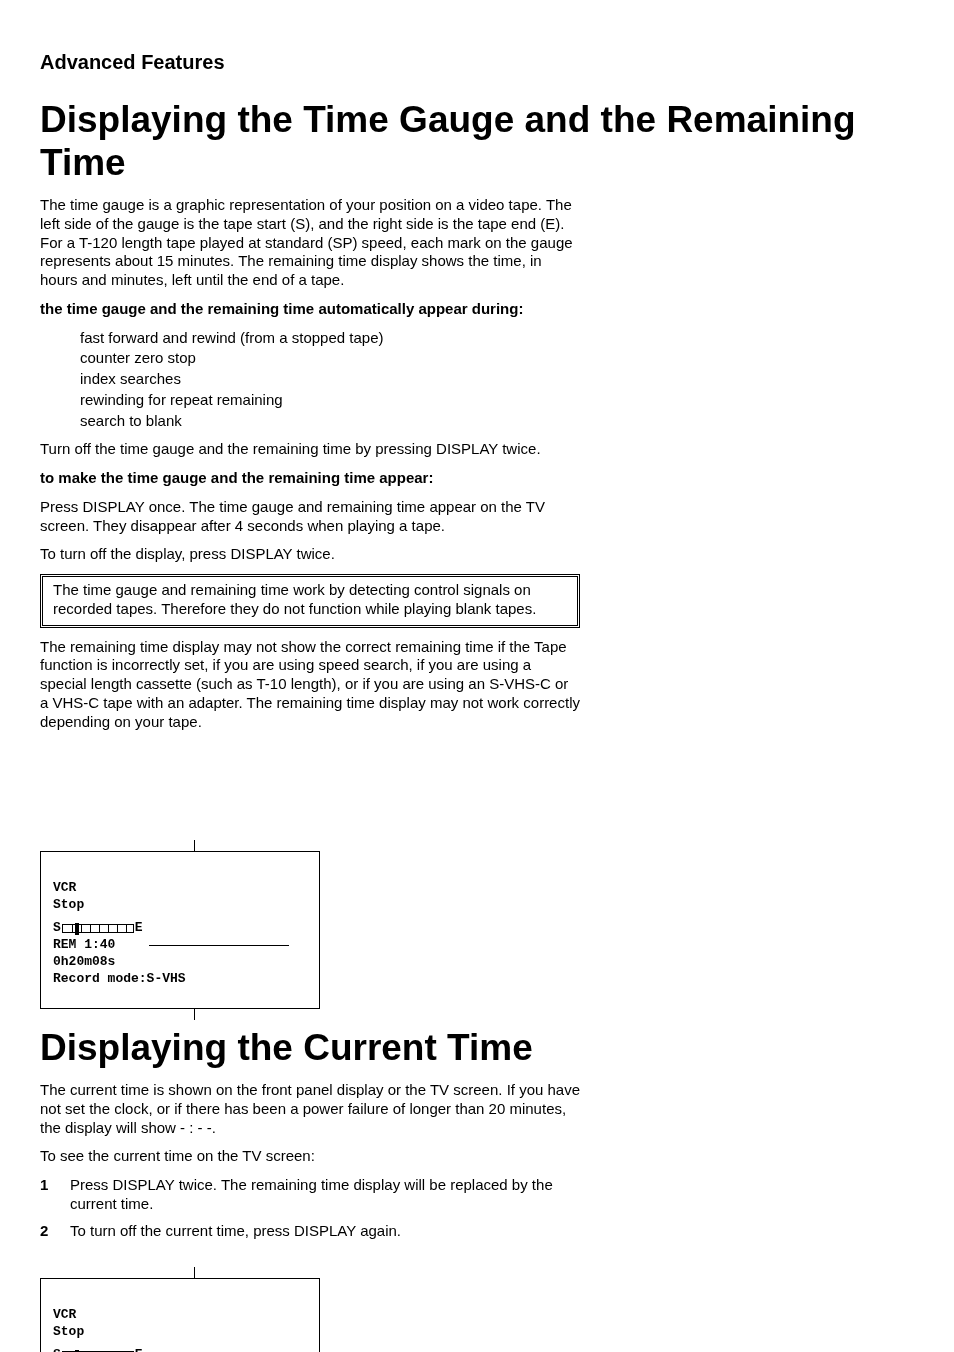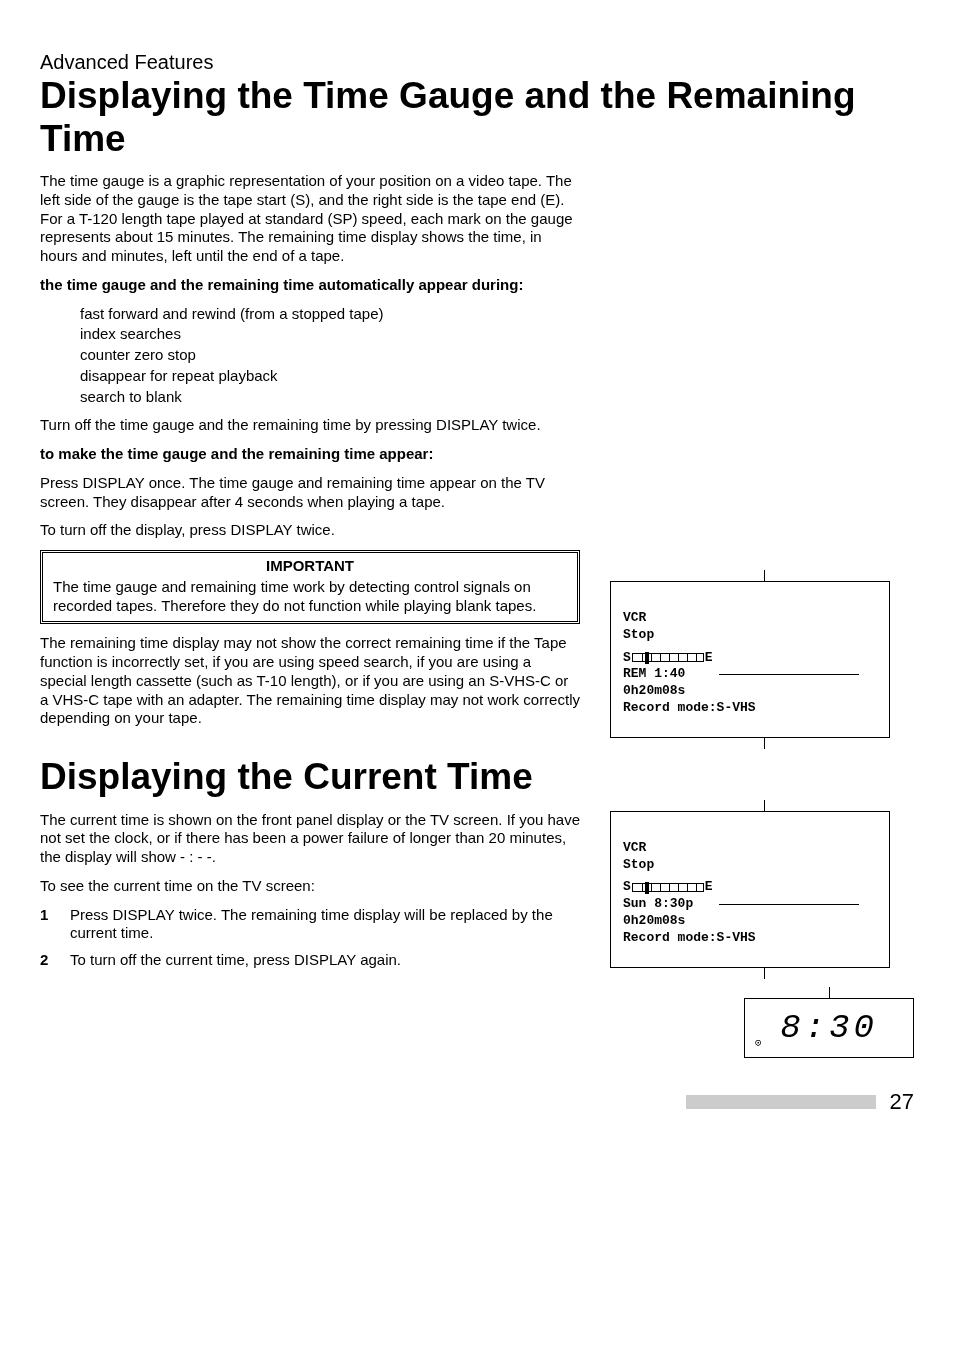--- a/index.html
+++ b/index.html
@@ -8,32 +8,34 @@
     background: #fff;
     color: #000;
     width: 954px;
     margin: 0 auto;
     padding: 50px 40px 0 40px;
     font-size: 15px;
     line-height: 1.25;
   }
   .section-label {
     font-size: 20px;
-    font-weight: normal;
+    font-weight: bold;
+    margin-bottom: 24px;
   }
   h1 {
     font-size: 37px;
     font-weight: bold;
     line-height: 1.15;
     margin-bottom: 12px;
   }
   .two-col {
     display: flex;
     gap: 30px;
     margin-bottom: 18px;
+    flex-direction: column;
   }
   .left { width: 540px; }
   .right { flex: 1; display: flex; flex-direction: column; justify-content: flex-end; }
   p { margin-bottom: 10px; }
   .bold { font-weight: bold; }
   .indent-list { padding-left: 40px; margin-top: 2px; margin-bottom: 10px; }
   .indent-list div { margin-bottom: 2px; }
   .important-box {
     border: 3px double #000;
     padding: 4px 10px 6px 10px;
@@ -165,36 +167,35 @@
 
 <h1>Displaying the Time Gauge and the Remaining Time</h1>
 
 <div class="two-col">
   <div class="left">
     <p>The time gauge is a graphic representation of your position on a video tape.  The left side of the gauge is the tape start (S), and the right side is the tape end (E).  For a T-120 length tape played at standard (SP) speed, each mark on the gauge represents about 15 minutes.  The remaining time display shows the time, in hours and minutes, left until the end of a tape.</p>
 
     <p class="bold">the time gauge and the remaining time automatically appear during:</p>
     <div class="indent-list">
       <div>fast forward and rewind (from a stopped tape)</div>
+      <div>counter zero stop</div>
       <div>index searches</div>
-      <div>counter zero stop</div>
-      <div>disappear for repeat playback</div>
+      <div>rewinding for repeat remaining</div>
       <div>search to blank</div>
     </div>
 
     <p>Turn off the time gauge and the remaining time by pressing DISPLAY twice.</p>
 
     <p class="bold">to make the time gauge and the remaining time appear:</p>
 
     <p>Press DISPLAY once.  The time gauge and remaining time appear on the TV screen.  They disappear after 4 seconds when playing a tape.</p>
 
     <p>To turn off the display, press DISPLAY twice.</p>
 
     <div class="important-box">
-      <div class="important-title">IMPORTANT</div>
       <div>The time gauge and remaining time work by detecting control signals on recorded tapes.  Therefore they do not function while playing blank tapes.</div>
     </div>
 
     <p>
       <span>The remaining time display may not show the correct remaining time if the </span><span class="inline-bold">Tape</span><span> function is incorrectly set, if you are using speed search, if you are using a special length cassette (such as T-10 length), or if you are using an S-VHS-C or a VHS-C tape with an adapter. The remaining time display may not work correctly depending on your tape.</span>
     </p>
   </div>
 
   <div class="right">
     <div class="osd osd-pos-1">

